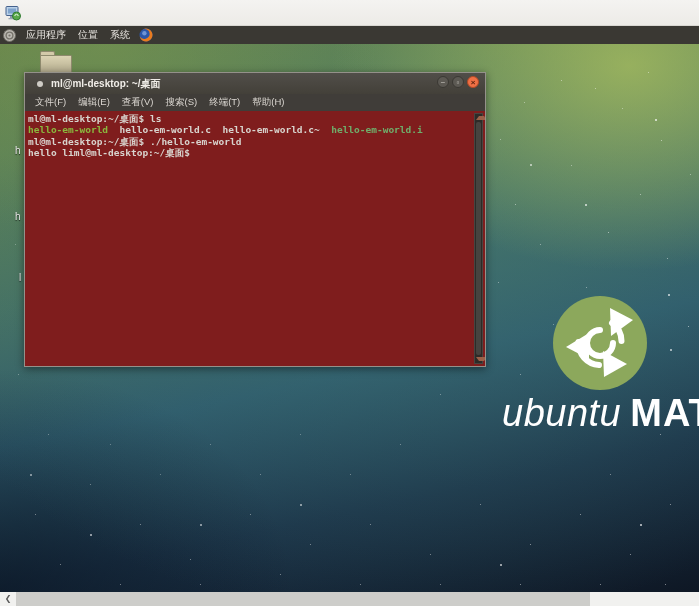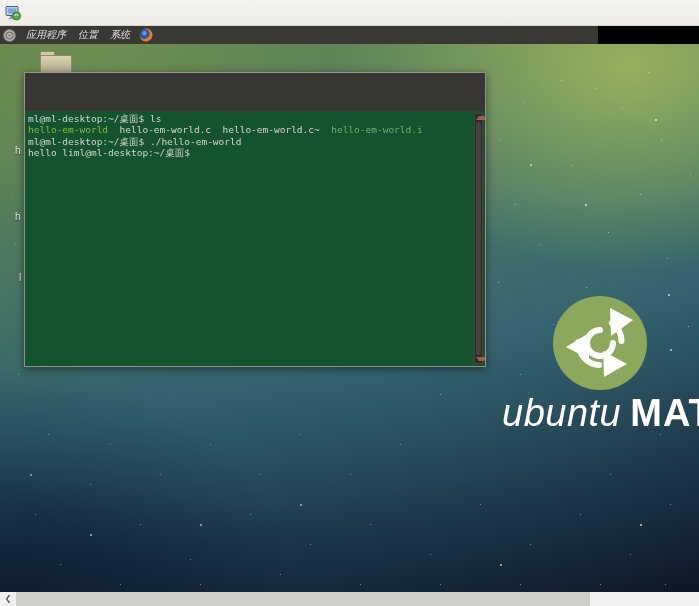--- a/index.html
+++ b/index.html
@@ -12,23 +12,23 @@
   #rdp-titlebar{
     position:absolute;left:0;top:0;width:699px;height:26px;
     background:linear-gradient(#f4f3f1,#edebe7);
     border-bottom:1px solid #d9d7d2;
     display:flex;align-items:center;box-sizing:border-box;
     color:#3f3f3f;font-size:13px;
   }
   #rdp-titlebar .ticon{margin:0 6px 0 5px;display:flex;}
   
   #mate-panel{
-    position:absolute;left:0;top:26px;width:598px;height:18px;
+    position:absolute;left:0;top:26px;width:699px;height:18px;
     background:#3a3833;display:flex;align-items:center;
-    color:#e9e6e1;font-size:10px;font-style:italic;
+    color:#e9e6e1;font-size:10px;
   }
   #mate-panel .pmicon{margin:0 4px 0 3px;display:flex;}
   .panel-menu{padding:0 6px;cursor:default;white-space:nowrap;}
   #firefox-launcher{margin-left:3px;display:flex;}
   
   #desktop{
     position:absolute;left:0;top:44px;width:699px;height:548px;overflow:hidden;
     background:
       radial-gradient(ellipse 480px 330px at 90% 4%, rgba(173,193,95,0.75), rgba(173,193,95,0) 62%),
       radial-gradient(ellipse 420px 300px at 15% 0%, rgba(120,150,80,0.55), rgba(120,150,80,0) 65%),
@@ -92,21 +92,21 @@
   .tbtn{width:12px;height:12px;border-radius:50%;font-size:8px;line-height:11px;text-align:center;color:#2e2c28;}
   .tbtn.gray{background:#5c5953;border:1px solid #3a3833;color:#c9c6c0;box-sizing:border-box;}
   .tbtn.close{background:#ef7045;border:1px solid #b14a26;color:#5d2410;box-sizing:border-box;font-weight:bold;}
   #t-menubar{
     height:17px;background:#403d39;display:flex;align-items:center;
     color:#dbd7d1;font-size:9.5px;padding-left:4px;border-bottom:1px solid #343230;
   }
   .t-menu{padding:0 6px;white-space:nowrap;}
   #t-screen{
     position:absolute;left:0;top:38px;right:0;bottom:0;
-    background:#14532d;overflow:hidden;
+    background:#7f1d1d;overflow:hidden;font-weight:bold;
   }
   #term-lines{
     position:absolute;left:3px;top:2px;right:14px;
     font-family:"DejaVu Sans Mono",monospace;font-size:9.5px;line-height:11.4px;
     white-space:pre;
   }
   #t-scrollbar{
     position:absolute;right:2px;top:2px;bottom:2px;width:9px;
     background:#2d2b28;border:1px solid #474440;box-sizing:border-box;
   }
@@ -183,20 +183,37 @@
       <polygon points="57,12 80,24 58,40" fill="#fff"></polygon>
       <polygon points="36,37 13,51 36,63" fill="#fff"></polygon>
       <polygon points="50,55 74,68 51,81" fill="#fff"></polygon>
     </svg>
   </div>
   <div id="brand">
     <span class="light">ubuntu</span><span class="bold">MATE</span>
   </div>
 
   <div id="terminal">
+    <div id="t-titlebar">
+      <span id="t-title-icon"></span>
+      <span id="t-title">ml@ml-desktop: ~/桌面</span>
+      <span id="t-buttons">
+        <span class="tbtn gray">−</span>
+        <span class="tbtn gray">▫</span>
+        <span class="tbtn close">×</span>
+      </span>
+    </div>
+    <div id="t-menubar">
+        <span class="t-menu">文件(F)</span>
+        <span class="t-menu">编辑(E)</span>
+        <span class="t-menu">查看(V)</span>
+        <span class="t-menu">搜索(S)</span>
+        <span class="t-menu">终端(T)</span>
+        <span class="t-menu">帮助(H)</span>
+      </div>
     <div id="t-screen">
       <div id="term-lines"><div class="tline"><span style="color: rgb(216, 212, 206);">ml@ml-desktop:~/桌面$ ls</span></div><div class="tline"><span style="color: rgb(138, 184, 62);">hello-em-world</span><span style="color: rgb(216, 212, 206);">  </span><span style="color: rgb(216, 212, 206);">hello-em-world.c</span><span style="color: rgb(216, 212, 206);">  </span><span style="color: rgb(216, 212, 206);">hello-em-world.c~</span><span style="color: rgb(216, 212, 206);">  </span><span style="color: rgb(111, 174, 107);">hello-em-world.i</span></div><div class="tline"><span style="color: rgb(216, 212, 206);">ml@ml-desktop:~/桌面$ ./hello-em-world</span></div><div class="tline"><span style="color: rgb(216, 212, 206);">hello li</span><span style="color: rgb(216, 212, 206);">ml@ml-desktop:~/桌面$ </span></div></div>
       <div id="t-scrollbar">
         <div class="t-sarrow up"></div>
         <div id="t-thumb"></div>
         <div class="t-sarrow down"></div>
       </div>
     </div>
   </div>
 </div>

